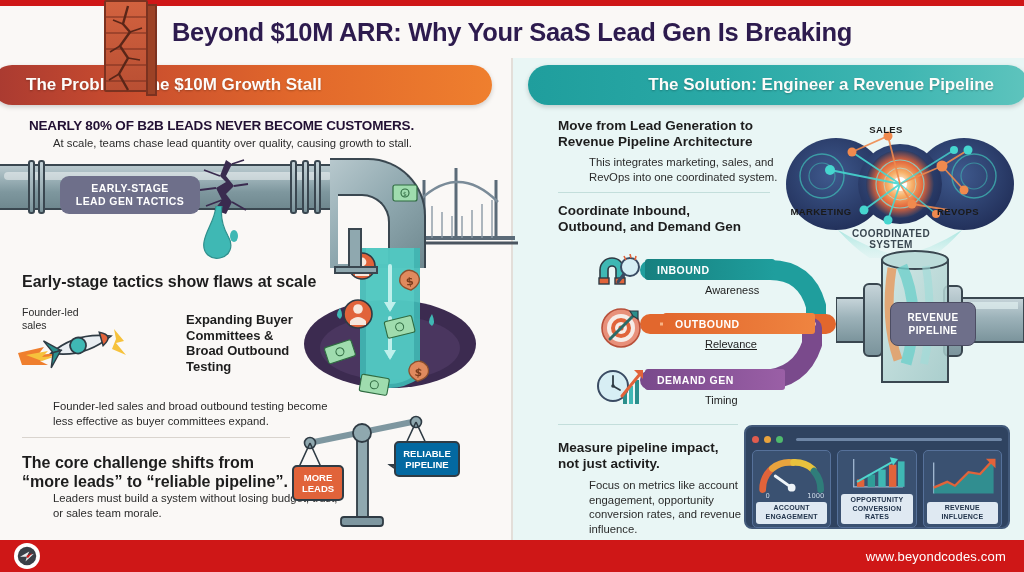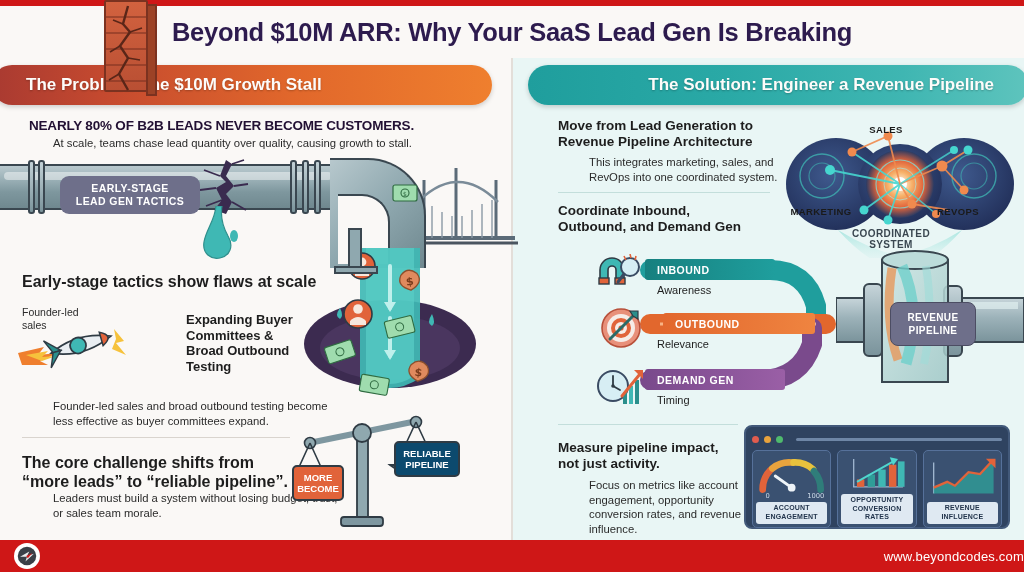--- a/index.html
+++ b/index.html
@@ -143,41 +143,41 @@
   .brickline { position: absolute; left: 0; width: 100%; height: 1.5px; background: rgba(123,50,32,.55); }
 
   
   .scale-scene { position: absolute; top: 405px; left: 295px; width: 190px; height: 125px; }
   .plate-lbl {
     position: absolute; border-radius: 5px; display: flex; align-items: center;
     justify-content: center; flex-direction: column; border: 2px solid #2f3b44;
   }
   .plate-lbl span { font-size: 9.5px; font-weight: bold; color: #fff; line-height: 1.2; }
   .lbl-more { background: #e1633a; }
-  .lbl-reliable { background: #0c4a6e; }
+  .lbl-reliable { background: #0369a1; }
 
   
   .net-scene { position: absolute; top: 118px; left: 778px; width: 244px; height: 140px; }
   .net-cap {
     position: absolute; font-size: 9.5px; font-weight: bold; color: #1a1a1a;
     letter-spacing: .4px; text-align: center;
   }
 
   
   .chan-bar {
     position: absolute; height: 21px; border-radius: 3px;
     display: flex; align-items: center; padding-left: 12px;
   }
   .chan-bar span {
     font-size: 10.5px; font-weight: bold; color: #fff; letter-spacing: .5px;
   }
   .chan-inbound  { background: linear-gradient(90deg,#16807f,#1f9e9d); text-align: right; }
   .chan-outbound { background: linear-gradient(90deg,#e2672d,#ef8440); }
   .chan-demand   { background: linear-gradient(90deg,#7a4a8c,#9a5fa6); }
-  .chan-sub { position: absolute; font-size: 11px; color: #1d1d1d; }
+  .chan-sub { position: absolute; font-size: 11px; color: #1d1d1d; margin-left: 48px; }
 
   
   .valve-scene { position: absolute; top: 240px; left: 836px; width: 190px; height: 170px; }
   .rev-label {
     position: absolute; top: 62px; left: 54px; width: 86px; height: 44px;
     background: #6e6f8a; border: 1px solid #4c4d63; border-radius: 8px;
     display: flex; flex-direction: column; align-items: center; justify-content: center;
   }
   .rev-label span { font-size: 10px; font-weight: bold; color: #fff; line-height: 1.3; letter-spacing: .4px; }
 
@@ -204,21 +204,21 @@
   
   .footer {
     position: absolute; bottom: 0; left: 0; width: 1024px; height: 32px;
     background: #cf1717; display: flex; align-items: center;
   }
   .footer-logo {
     width: 26px; height: 26px; border-radius: 50%; background: #ffffff;
     margin-left: 14px; display: flex; align-items: center; justify-content: center;
   }
   .footer-url {
-    margin-left: auto; color: #ffffff;
+    margin-left: auto; margin-right: 18px; color: #ffffff;
     font-size: 13px; letter-spacing: .2px;
   }
 </style>
 </head>
 <body>
 
 <div id="infographic">
 
   <div class="top-rule"></div>
 
@@ -385,21 +385,21 @@
       <circle cx="121" cy="17" r="5.5" fill="#8fa8af" stroke="#2f3b44" stroke-width="1.6"></circle>
       <path d="M15 38 L-6 84 M15 38 L36 84" stroke="#2f3b44" stroke-width="1.6" fill="none"></path>
       <path d="M121 17 L101 60 M121 17 L141 60" stroke="#2f3b44" stroke-width="1.6" fill="none"></path>
       <path d="M-12 84 L42 84 Q15 104 -12 84 Z" fill="#93a9b2" stroke="#2f3b44" stroke-width="1.8"></path>
       <path d="M95 60 L147 60 Q121 80 95 60 Z" fill="#93a9b2" stroke="#2f3b44" stroke-width="1.8"></path>
       <rect x="46" y="112" width="42" height="9" rx="3" fill="#7e97a0" stroke="#2f3b44" stroke-width="1.8"></rect>
     </svg>
   </div>
   <div class="plate-lbl lbl-more" style="top:465px; left:292px; width:52px; height:36px;">
     <span>MORE</span>
-    <span>BECOME</span>
+    <span>LEADS</span>
   </div>
   <div class="plate-lbl lbl-reliable" style="top:441px; left:394px; width:66px; height:36px;">
     <span>RELIABLE</span>
     <span>PIPELINE</span>
   </div>
 
   <div class="blk h-dark" style="top:118px; left:558px; width:230px; font-size:13.5px;">
     <div>Move from Lead Generation to</div>
     <div>Revenue Pipeline Architecture</div>
   </div>
@@ -476,21 +476,21 @@
   </svg>
 
   <div class="chan-bar chan-inbound" style="top:259px; left:645px; width:130px;">
     <span>INBOUND</span>
   </div>
   <div class="chan-sub" style="top:284px; left:657px;">Awareness</div>
 
   <div class="chan-bar chan-outbound" style="top:313px; left:663px; width:152px;">
     <span>OUTBOUND</span>
   </div>
-  <div class="chan-sub" style="top:338px; left:657px;">Relevance</div>
+  <div class="chan-sub" style="top:338px; left:657px;text-decoration:underline;">Relevance</div>
 
   <div class="chan-bar chan-demand" style="top:369px; left:645px; width:140px;">
     <span>DEMAND GEN</span>
   </div>
   <div class="chan-sub" style="top:394px; left:657px;">Timing</div>
 
   <svg style="position:absolute; top:254px; left:594px; width:52px; height:36px;" viewBox="0 0 52 36">
     <path d="M6 26 L6 16 A12 12 0 0 1 30 16 L30 26 L22 26 L22 16 A4 4 0 0 0 14 16 L14 26 Z" fill="#3fb8b4" stroke="#2f3b44" stroke-width="1.6"></path>
     <rect x="5" y="24" width="10" height="6" fill="#e1633a" stroke="#2f3b44" stroke-width="1.4"></rect>
     <rect x="21" y="24" width="10" height="6" fill="#e1633a" stroke="#2f3b44" stroke-width="1.4"></rect>

